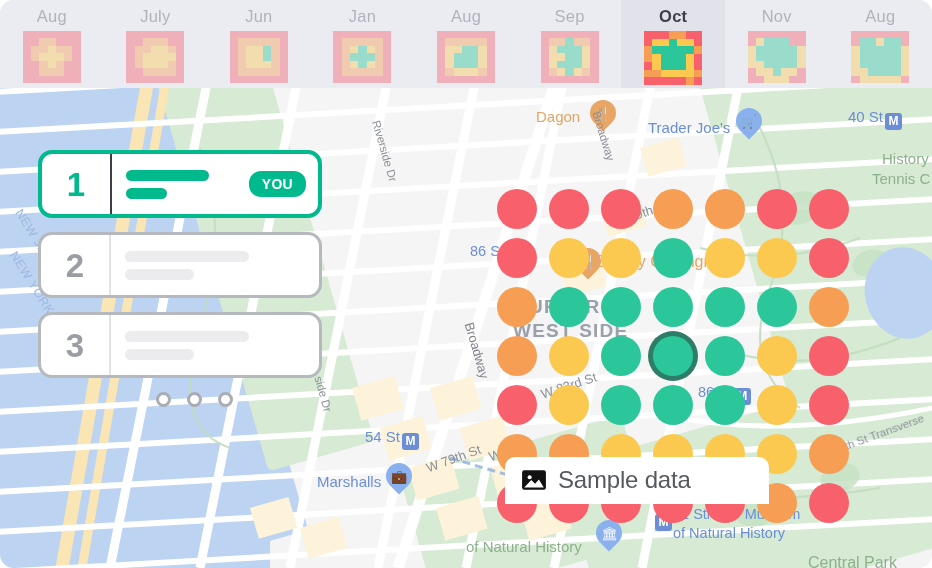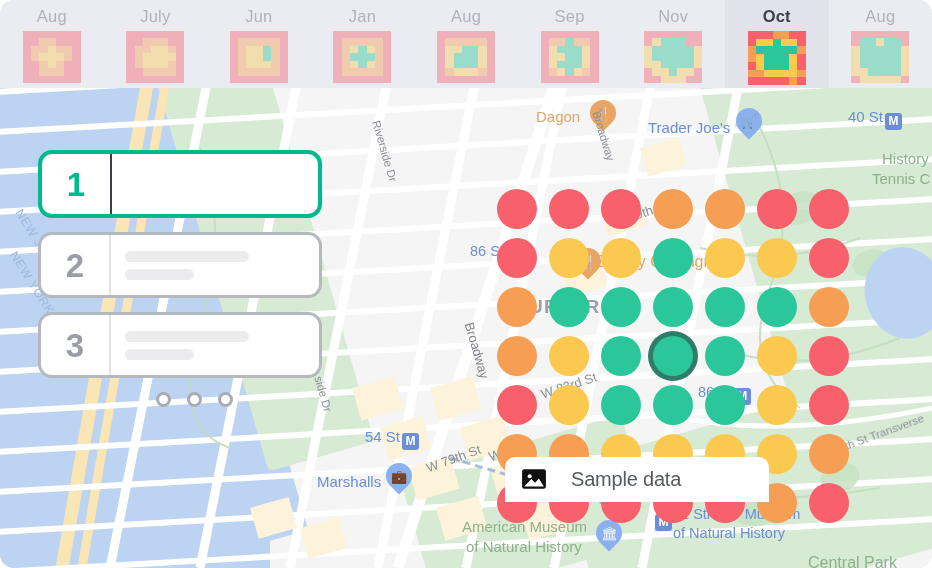--- a/index.html
+++ b/index.html
@@ -172,21 +172,21 @@
 
   
   #sample-badge {
     position: absolute; left: 505px; top: 457px; z-index: 40;
     background: #fff; border-radius: 10px 10px 0 0;
     padding: 9px 22px 10px 16px; display: flex; align-items: center; gap: 11px;
     width: 264px;
   }
   #sample-badge .ico { width: 26px; height: 26px; flex: 0 0 26px; }
   #sample-badge .txt {
-    font-size: 20px; color: #565a60; letter-spacing: -.2px; margin-left: 13px;
+    font-size: 24px; color: #565a60; letter-spacing: -.2px;
   }
 </style>
 </head>
 <body>
 
 <div id="app">
 
   <div id="map">
     <div class="water2"></div>
     <div class="water"></div>
@@ -305,20 +305,21 @@
     </div>
 
     <div class="maplabel orange" style="left:595px;top:165px;font-size:16px;">Barney Greengrass</div>
     <div class="pin" style="left:575px;top:160px;">
       <div class="head" style="background:#e8a564;">
           <span class="glyph">🍴</span>
         </div>
     </div>
 
     <div class="maplabel neigh" style="left:529px;top:208px;">UPPER</div>
+    <div class="maplabel neigh" style="left:513px;top:232px;">WEST SIDE</div>
 
     <div class="maplabel sm" style="left:578px;top:42px;transform:rotate(73deg);color:#8b8f96;">Broadway</div>
     <div class="maplabel" style="left:448px;top:255px;transform:rotate(74deg);color:#80848b;">Broadway</div>
 
     <div class="maplabel" style="left:540px;top:290px;transform:rotate(-18deg);color:#8b8f96;">W 83rd St</div>
 
     <div class="maplabel blue" style="left:698px;top:296px;font-size:14.5px;">
       <span>86 St</span><span class="subway-m">M</span>
     </div>
 
@@ -332,21 +333,20 @@
 
     <div class="maplabel" style="left:425px;top:363px;transform:rotate(-20deg);color:#8b8f96;">W 79th St</div>
 
     <div class="maplabel blue" style="left:317px;top:385px;font-size:15px;">Marshalls</div>
     <div class="pin" style="left:386px;top:375px;">
       <div class="head" style="background:#8ab0ee;">
           <span class="glyph">💼</span>
         </div>
     </div>
 
-    <div class="maplabel grn" style="left:462px;top:430px;font-size:15px;">American Museum</div>
     <div class="maplabel grn" style="left:466px;top:450px;font-size:15px;">of Natural History</div>
     <div class="pin" style="left:596px;top:432px;">
       <div class="head" style="background:#8ab0ee;">
           <span class="glyph">🏛</span>
         </div>
     </div>
 
     <div class="maplabel blue" style="left:673px;top:418px;font-size:14.5px;">81 Street - Museum</div>
     <div class="maplabel blue" style="left:673px;top:437px;font-size:14.5px;">of Natural History</div>
     <div class="subway-m" style="position:absolute;left:653px;top:426px;">M</div>
@@ -501,20 +501,27 @@
       </div>
       <div class="cell">
         <div class="dot" style="background: rgb(248, 96, 107);"></div>
       </div>
     </div>
 
   <div id="leaderboard">
     <div class="lb-row first">
       <div class="lb-rank">1</div>
       <div class="lb-div"></div>
+      <div class="lb-body">
+        <div class="lb-bars">
+          <div class="bar w1"></div>
+          <div class="bar w2"></div>
+        </div>
+        <div class="you-badge">YOU</div>
+      </div>
     </div>
 
     <div class="lb-row">
       <div class="lb-rank">2</div>
       <div class="lb-div"></div>
       <div class="lb-body">
         <div class="lb-bars">
           <div class="bar w1"></div>
           <div class="bar w2"></div>
         </div>
@@ -869,20 +876,74 @@
           <i style="background: rgb(248, 96, 107);"></i>
           <i style="background: rgb(248, 96, 107);"></i>
           <i style="background: rgb(248, 96, 107);"></i>
           <i style="background: rgb(248, 96, 107);"></i>
           <i style="background: rgb(248, 96, 107);"></i>
           <i style="background: rgb(248, 96, 107);"></i>
           <i style="background: rgb(248, 96, 107);"></i>
           <i style="background: rgb(248, 96, 107);"></i>
         </div>
       </div>
+      <div class="month-tab active">
+        <div class="month-label">Oct</div>
+        <div class="thumb">
+          <i style="background: rgb(248, 96, 107);"></i>
+          <i style="background: rgb(248, 96, 107);"></i>
+          <i style="background: rgb(248, 96, 107);"></i>
+          <i style="background: rgb(247, 158, 85);"></i>
+          <i style="background: rgb(247, 158, 85);"></i>
+          <i style="background: rgb(248, 96, 107);"></i>
+          <i style="background: rgb(248, 96, 107);"></i>
+          <i style="background: rgb(248, 96, 107);"></i>
+          <i style="background: rgb(251, 201, 79);"></i>
+          <i style="background: rgb(251, 201, 79);"></i>
+          <i style="background: rgb(43, 199, 154);"></i>
+          <i style="background: rgb(251, 201, 79);"></i>
+          <i style="background: rgb(251, 201, 79);"></i>
+          <i style="background: rgb(248, 96, 107);"></i>
+          <i style="background: rgb(247, 158, 85);"></i>
+          <i style="background: rgb(43, 199, 154);"></i>
+          <i style="background: rgb(43, 199, 154);"></i>
+          <i style="background: rgb(43, 199, 154);"></i>
+          <i style="background: rgb(43, 199, 154);"></i>
+          <i style="background: rgb(43, 199, 154);"></i>
+          <i style="background: rgb(247, 158, 85);"></i>
+          <i style="background: rgb(247, 158, 85);"></i>
+          <i style="background: rgb(251, 201, 79);"></i>
+          <i style="background: rgb(43, 199, 154);"></i>
+          <i style="background: rgb(43, 199, 154);"></i>
+          <i style="background: rgb(43, 199, 154);"></i>
+          <i style="background: rgb(251, 201, 79);"></i>
+          <i style="background: rgb(248, 96, 107);"></i>
+          <i style="background: rgb(248, 96, 107);"></i>
+          <i style="background: rgb(251, 201, 79);"></i>
+          <i style="background: rgb(43, 199, 154);"></i>
+          <i style="background: rgb(43, 199, 154);"></i>
+          <i style="background: rgb(43, 199, 154);"></i>
+          <i style="background: rgb(251, 201, 79);"></i>
+          <i style="background: rgb(248, 96, 107);"></i>
+          <i style="background: rgb(247, 158, 85);"></i>
+          <i style="background: rgb(247, 158, 85);"></i>
+          <i style="background: rgb(251, 201, 79);"></i>
+          <i style="background: rgb(251, 201, 79);"></i>
+          <i style="background: rgb(251, 201, 79);"></i>
+          <i style="background: rgb(251, 201, 79);"></i>
+          <i style="background: rgb(247, 158, 85);"></i>
+          <i style="background: rgb(248, 96, 107);"></i>
+          <i style="background: rgb(248, 96, 107);"></i>
+          <i style="background: rgb(248, 96, 107);"></i>
+          <i style="background: rgb(248, 96, 107);"></i>
+          <i style="background: rgb(248, 96, 107);"></i>
+          <i style="background: rgb(247, 158, 85);"></i>
+          <i style="background: rgb(248, 96, 107);"></i>
+        </div>
+      </div>
       <div class="month-tab">
         <div class="month-label">Nov</div>
         <div class="thumb">
           <i style="background: rgb(248, 96, 107);"></i>
           <i style="background: rgb(248, 96, 107);"></i>
           <i style="background: rgb(248, 96, 107);"></i>
           <i style="background: rgb(248, 96, 107);"></i>
           <i style="background: rgb(248, 96, 107);"></i>
           <i style="background: rgb(248, 96, 107);"></i>
           <i style="background: rgb(248, 96, 107);"></i>
@@ -923,74 +984,20 @@
           <i style="background: rgb(248, 96, 107);"></i>
           <i style="background: rgb(248, 96, 107);"></i>
           <i style="background: rgb(248, 96, 107);"></i>
           <i style="background: rgb(251, 201, 79);"></i>
           <i style="background: rgb(251, 201, 79);"></i>
           <i style="background: rgb(251, 201, 79);"></i>
           <i style="background: rgb(248, 96, 107);"></i>
           <i style="background: rgb(248, 96, 107);"></i>
         </div>
       </div>
-      <div class="month-tab active">
-        <div class="month-label">Oct</div>
-        <div class="thumb">
-          <i style="background: rgb(248, 96, 107);"></i>
-          <i style="background: rgb(248, 96, 107);"></i>
-          <i style="background: rgb(248, 96, 107);"></i>
-          <i style="background: rgb(247, 158, 85);"></i>
-          <i style="background: rgb(247, 158, 85);"></i>
-          <i style="background: rgb(248, 96, 107);"></i>
-          <i style="background: rgb(248, 96, 107);"></i>
-          <i style="background: rgb(248, 96, 107);"></i>
-          <i style="background: rgb(251, 201, 79);"></i>
-          <i style="background: rgb(251, 201, 79);"></i>
-          <i style="background: rgb(43, 199, 154);"></i>
-          <i style="background: rgb(251, 201, 79);"></i>
-          <i style="background: rgb(251, 201, 79);"></i>
-          <i style="background: rgb(248, 96, 107);"></i>
-          <i style="background: rgb(247, 158, 85);"></i>
-          <i style="background: rgb(43, 199, 154);"></i>
-          <i style="background: rgb(43, 199, 154);"></i>
-          <i style="background: rgb(43, 199, 154);"></i>
-          <i style="background: rgb(43, 199, 154);"></i>
-          <i style="background: rgb(43, 199, 154);"></i>
-          <i style="background: rgb(247, 158, 85);"></i>
-          <i style="background: rgb(247, 158, 85);"></i>
-          <i style="background: rgb(251, 201, 79);"></i>
-          <i style="background: rgb(43, 199, 154);"></i>
-          <i style="background: rgb(43, 199, 154);"></i>
-          <i style="background: rgb(43, 199, 154);"></i>
-          <i style="background: rgb(251, 201, 79);"></i>
-          <i style="background: rgb(248, 96, 107);"></i>
-          <i style="background: rgb(248, 96, 107);"></i>
-          <i style="background: rgb(251, 201, 79);"></i>
-          <i style="background: rgb(43, 199, 154);"></i>
-          <i style="background: rgb(43, 199, 154);"></i>
-          <i style="background: rgb(43, 199, 154);"></i>
-          <i style="background: rgb(251, 201, 79);"></i>
-          <i style="background: rgb(248, 96, 107);"></i>
-          <i style="background: rgb(247, 158, 85);"></i>
-          <i style="background: rgb(247, 158, 85);"></i>
-          <i style="background: rgb(251, 201, 79);"></i>
-          <i style="background: rgb(251, 201, 79);"></i>
-          <i style="background: rgb(251, 201, 79);"></i>
-          <i style="background: rgb(251, 201, 79);"></i>
-          <i style="background: rgb(247, 158, 85);"></i>
-          <i style="background: rgb(248, 96, 107);"></i>
-          <i style="background: rgb(248, 96, 107);"></i>
-          <i style="background: rgb(248, 96, 107);"></i>
-          <i style="background: rgb(248, 96, 107);"></i>
-          <i style="background: rgb(248, 96, 107);"></i>
-          <i style="background: rgb(247, 158, 85);"></i>
-          <i style="background: rgb(248, 96, 107);"></i>
-        </div>
-      </div>
       <div class="month-tab">
         <div class="month-label">Aug</div>
         <div class="thumb">
           <i style="background: rgb(248, 96, 107);"></i>
           <i style="background: rgb(248, 96, 107);"></i>
           <i style="background: rgb(248, 96, 107);"></i>
           <i style="background: rgb(248, 96, 107);"></i>
           <i style="background: rgb(248, 96, 107);"></i>
           <i style="background: rgb(248, 96, 107);"></i>
           <i style="background: rgb(248, 96, 107);"></i>

